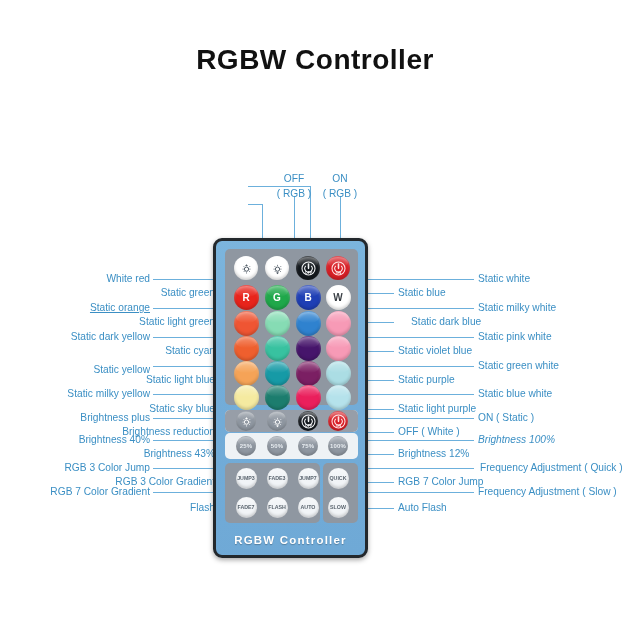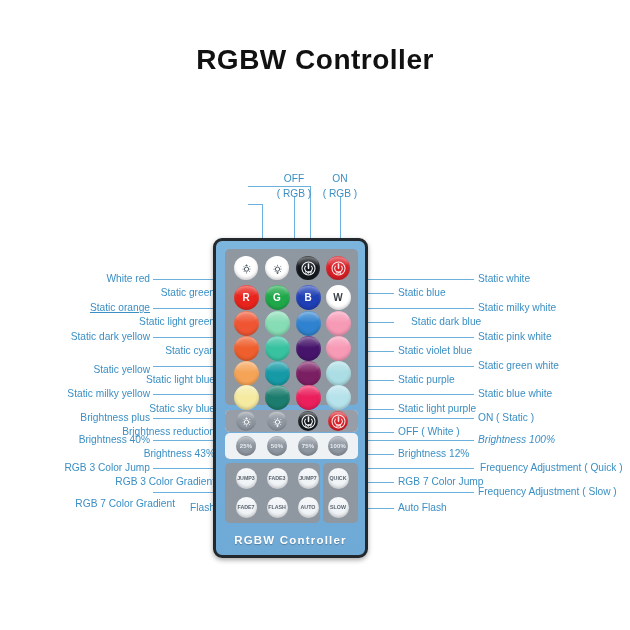--- a/index.html
+++ b/index.html
@@ -157,21 +157,21 @@
       <div class="lab r" style="left: 0px; width: 150px; top: 353px; margin-top: 12px;"><span>Static yellow</span></div>
       <div class="lab r" style="left: 0px; width: 215px; top: 375px;"><span>Static light blue</span></div>
       <div class="lab r" style="left: 0px; width: 150px; top: 389px;"><span>Static milky yellow</span></div>
       <div class="lab r" style="left: 0px; width: 215px; top: 404px;"><span>Static sky blue</span></div>
       <div class="lab r" style="left: 0px; width: 150px; top: 413px;"><span>Brightness plus</span></div>
       <div class="lab r" style="left: 0px; width: 215px; top: 427px;"><span>Brightness reduction</span></div>
       <div class="lab r" style="left: 0px; width: 150px; top: 435px;"><span>Brightness 40%</span></div>
       <div class="lab r" style="left: 0px; width: 215px; top: 449px;"><span>Brightness 43%</span></div>
       <div class="lab r" style="left: 0px; width: 150px; top: 463px;"><span>RGB 3 Color Jump</span></div>
       <div class="lab r" style="left: 0px; width: 215px; top: 477px;"><span>RGB 3 Color Gradient</span></div>
-      <div class="lab r" style="left: 0px; width: 150px; top: 499px; margin-left: 25px;"><span>RGB 7 Color Gradient</span></div>
+      <div class="lab r" style="left: 0px; width: 150px; top: 487px;"><span>RGB 7 Color Gradient</span></div>
       <div class="lab r" style="left: 0px; width: 215px; top: 503px;"><span>Flash</span></div>
     </div>
 
   <div id="right-labels">
       <div class="lab" style="left: 478px; top: 274px;"><span>Static white</span></div>
       <div class="lab" style="left: 398px; top: 288px;"><span>Static blue</span></div>
       <div class="lab" style="left: 478px; top: 303px;"><span>Static milky white</span></div>
       <div class="lab" style="left: 398px; top: 317px; margin-left: 13px;"><span>Static dark blue</span></div>
       <div class="lab" style="left: 478px; top: 332px;"><span>Static pink white</span></div>
       <div class="lab" style="left: 398px; top: 346px;"><span>Static violet blue</span></div>

